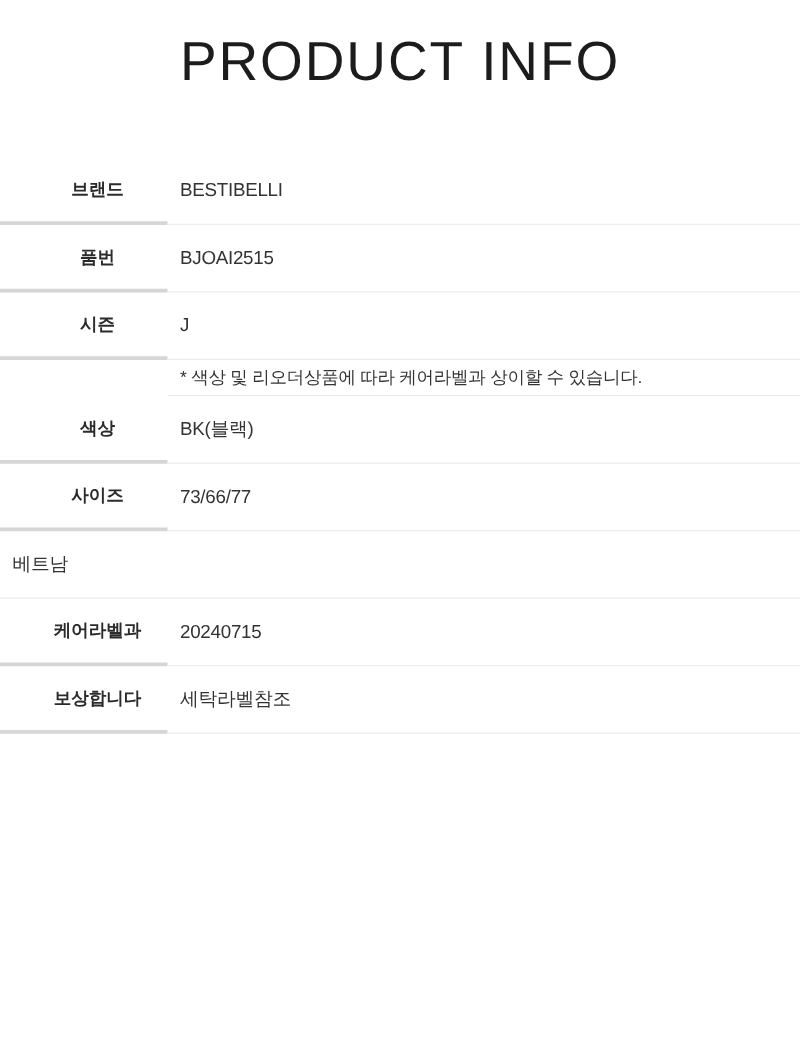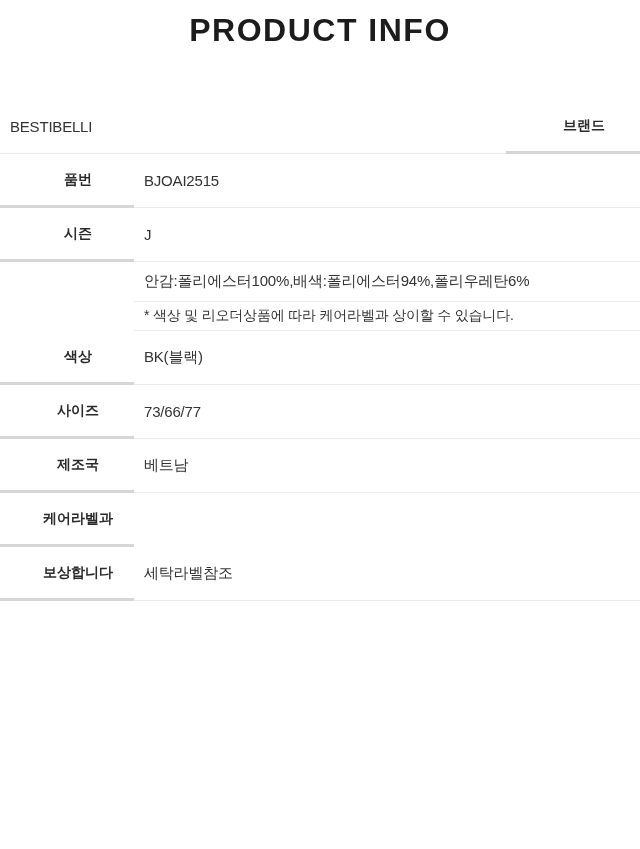--- a/index.html
+++ b/index.html
@@ -4,24 +4,24 @@
 <style>
   * { margin: 0; padding: 0; box-sizing: border-box; }
   html, body {
     width: 640px; height: 849px;
     background: #ffffff;
     font-family: "Liberation Sans", "DejaVu Sans", sans-serif;
     overflow: hidden;
   }
   .page { width: 640px; height: 849px; position: relative; }
   .page-title {
-    margin-top: 13px;
+    margin-top: 26px;
     text-align: center;
-    font-size: 32px;
-    font-weight: 700;
+    font-size: 44px;
+    font-weight: 400;
     letter-spacing: 1.5px;
     color: var(--title-text, #1c1c1c);
     line-height: 1.1;
   }
   .info-table { margin-top: 52px; width: 100%; }
   .row {
     display: flex;
     align-items: stretch;
     height: 54px;
     width: 100%;
@@ -63,52 +63,48 @@
   }
 </style>
 </head>
 <body style="background: rgb(255, 255, 255);">
 
 <div class="page">
   <h1 class="page-title">PRODUCT INFO</h1>
 
   <div class="info-table">
       <div class="row">
+        <div class="cell label">브랜드</div>
         <div class="cell value">BESTIBELLI</div>
-        <div class="cell label">브랜드</div>
       </div>
       <div class="row">
         <div class="cell label">품번</div>
         <div class="cell value">BJOAI2515</div>
       </div>
       <div class="row">
         <div class="cell label">시즌</div>
         <div class="cell value">J</div>
-      </div>
-      <div class="row cont">
-        <div class="cell label empty"></div>
-        <div class="cell value">안감:폴리에스터100%,배색:폴리에스터94%,폴리우레탄6%</div>
       </div>
       <div class="row cont note-row">
         <div class="cell label empty"></div>
         <div class="cell value">* 색상 및 리오더상품에 따라 케어라벨과 상이할 수 있습니다.</div>
       </div>
       <div class="row">
         <div class="cell label">색상</div>
         <div class="cell value">BK(블랙)</div>
       </div>
       <div class="row">
         <div class="cell label">사이즈</div>
         <div class="cell value">73/66/77</div>
       </div>
       <div class="row">
-        <div class="cell label">제조국</div>
         <div class="cell value">베트남</div>
       </div>
       <div class="row">
         <div class="cell label">케어라벨과</div>
+        <div class="cell value">20240715</div>
       </div>
       <div class="row">
         <div class="cell label">보상합니다</div>
         <div class="cell value">세탁라벨참조</div>
       </div>
     </div>
 </div>
 
 </body></html>

